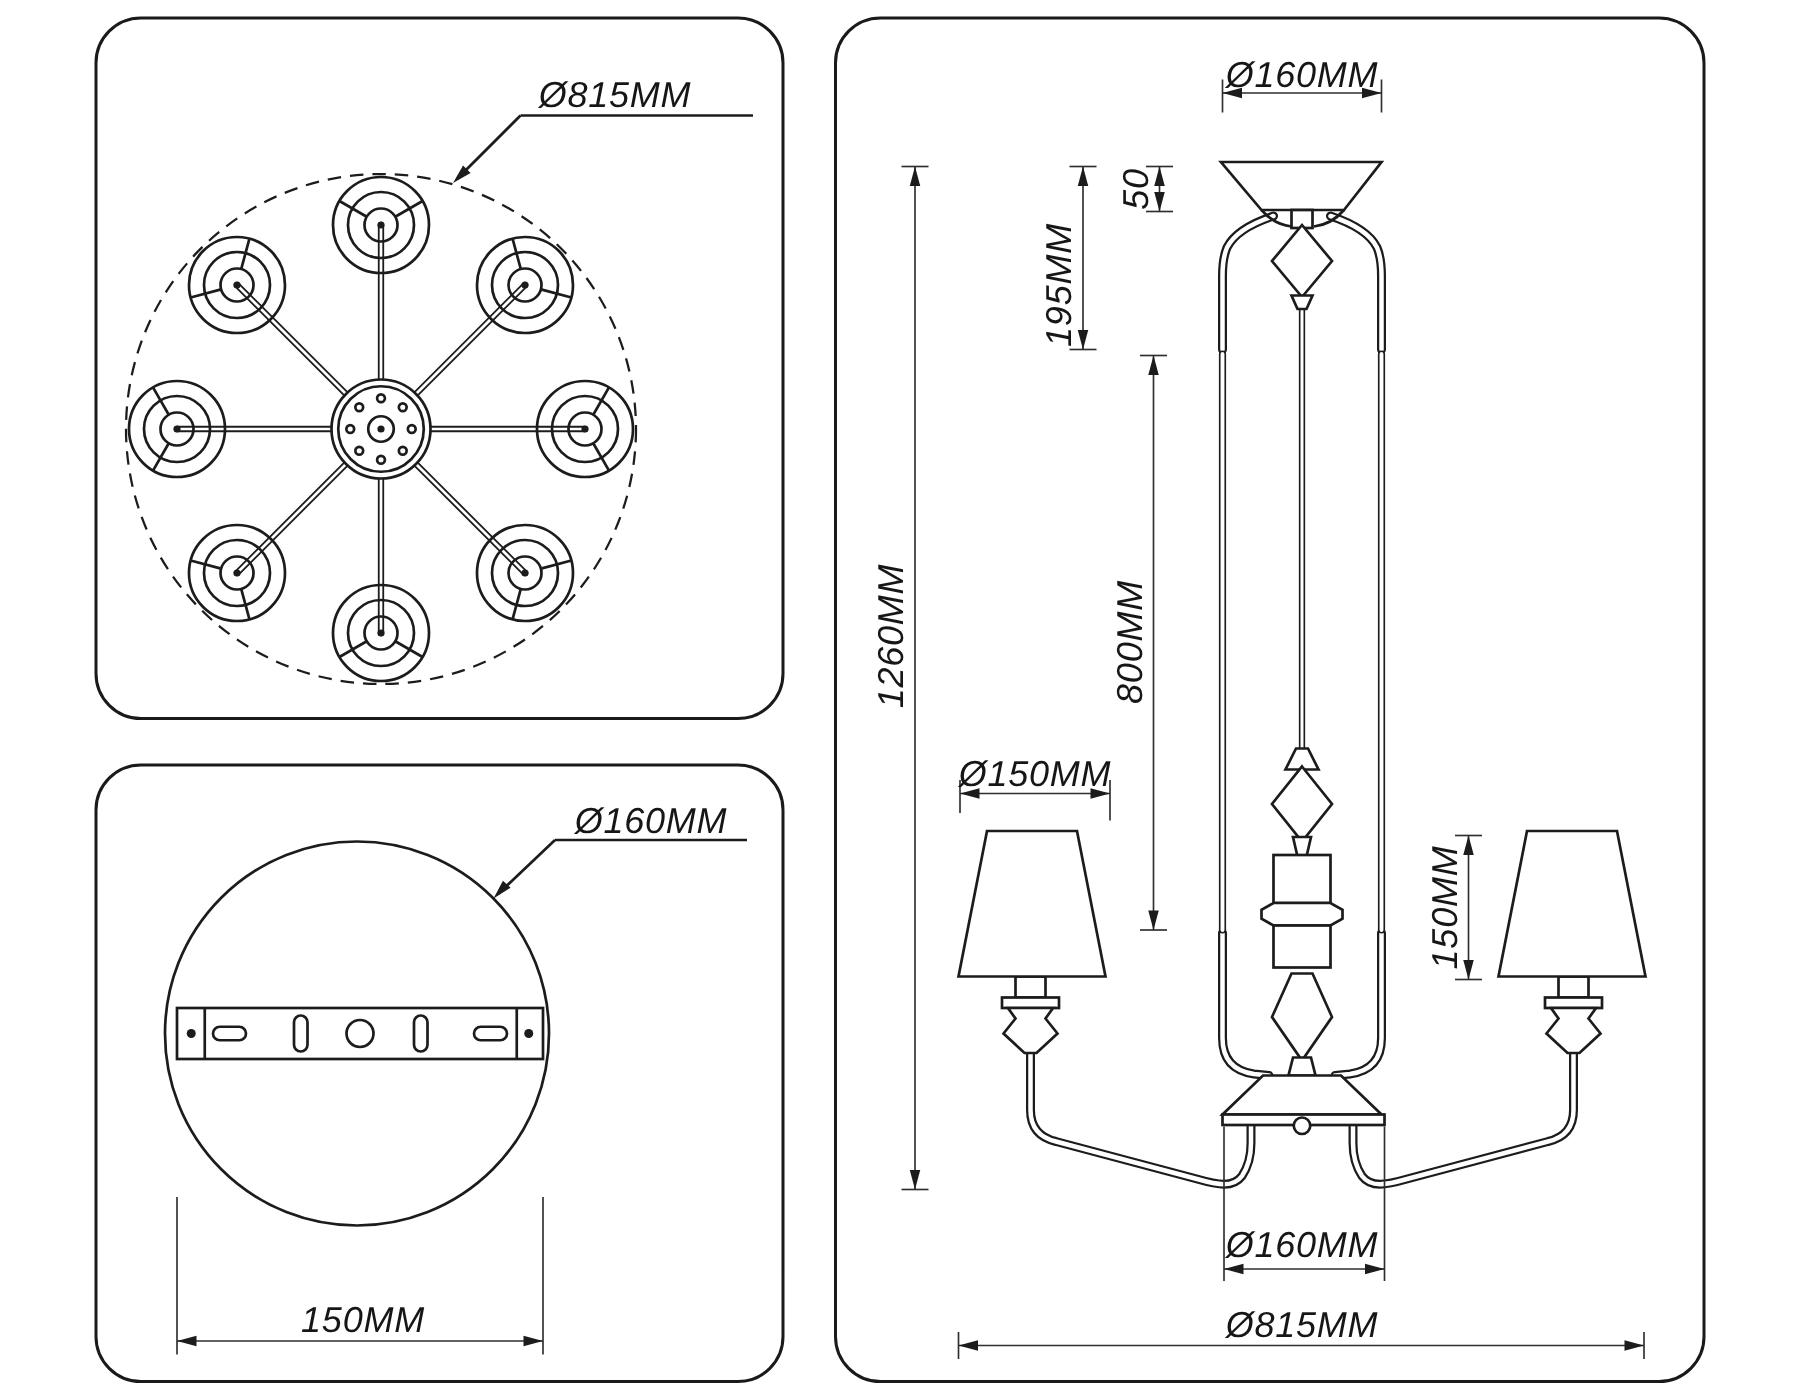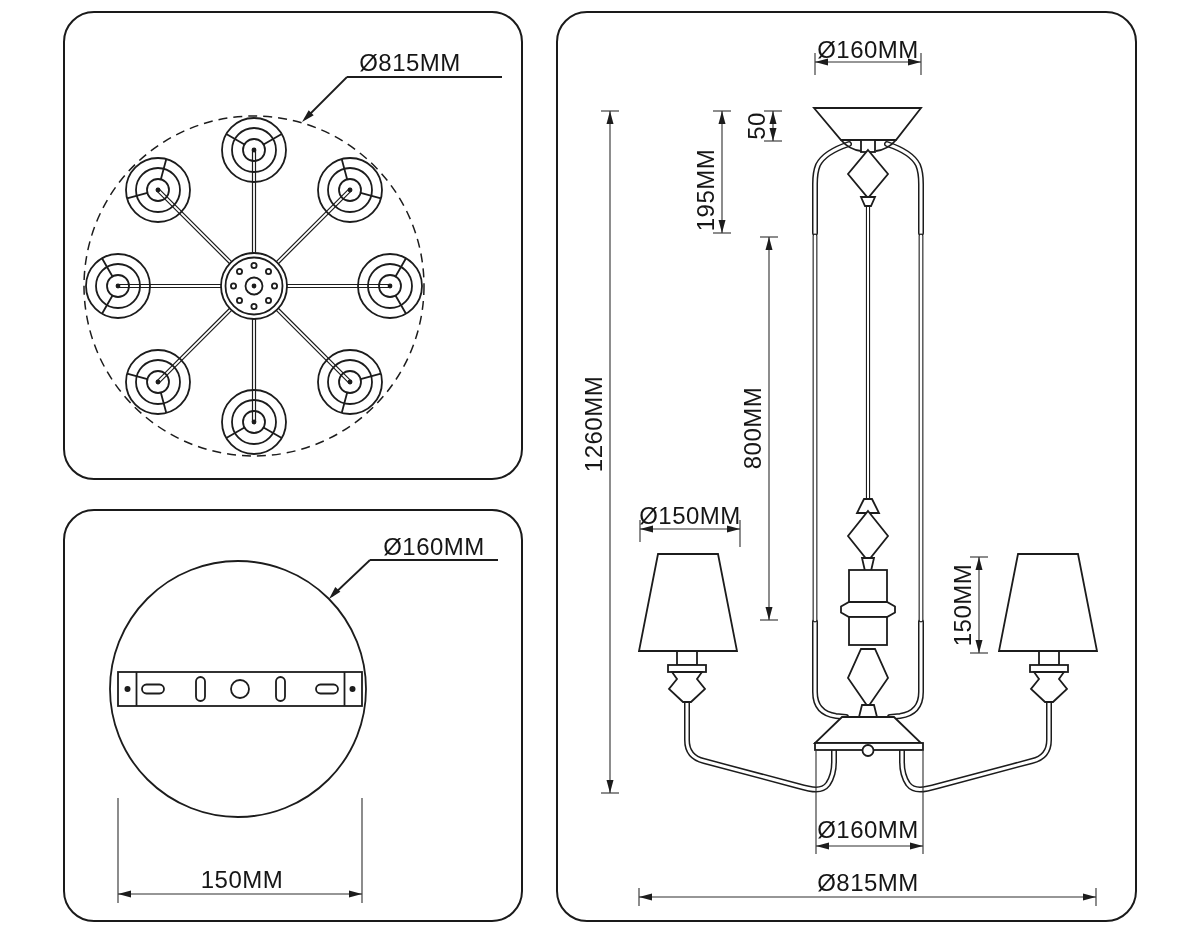--- a/index.html
+++ b/index.html
@@ -1,16 +1,16 @@
 <!DOCTYPE html>
 <html><head>
 <meta charset="utf-8">
 <style>
   html,body{margin:0;padding:0;background:#fff;}
-  .stage{position:relative;width:1200px;height:933px;background:#fff;overflow:hidden;}
+  .stage{position:relative;width:1200px;height:933px;background:#fff;overflow:hidden;font-style:italic;}
   svg{display:block;}
   text{font-family:"Liberation Sans","DejaVu Sans",sans-serif;font-size:24px;fill:#161616;letter-spacing:.5px;}
   .border{fill:#fff;stroke:#1a1a1a;stroke-width:2;}
   .ln{stroke:#1c1c1c;stroke-width:1.8;fill:none;}
   .lnw{stroke:#1c1c1c;stroke-width:1.8;fill:#fff;}
   .thin{stroke:#2e2e2e;stroke-width:1.1;fill:none;}
   .dash{stroke:#1c1c1c;stroke-width:1.5;fill:none;stroke-dasharray:9 6;}
   .dblo{stroke:#1c1c1c;stroke-width:4.2;fill:none;stroke-linecap:round;}
   .dbli{stroke:#fff;stroke-width:1.8;fill:none;stroke-linecap:round;}
   .rodo{stroke:#1c1c1c;stroke-width:6;fill:none;stroke-linecap:round;}

